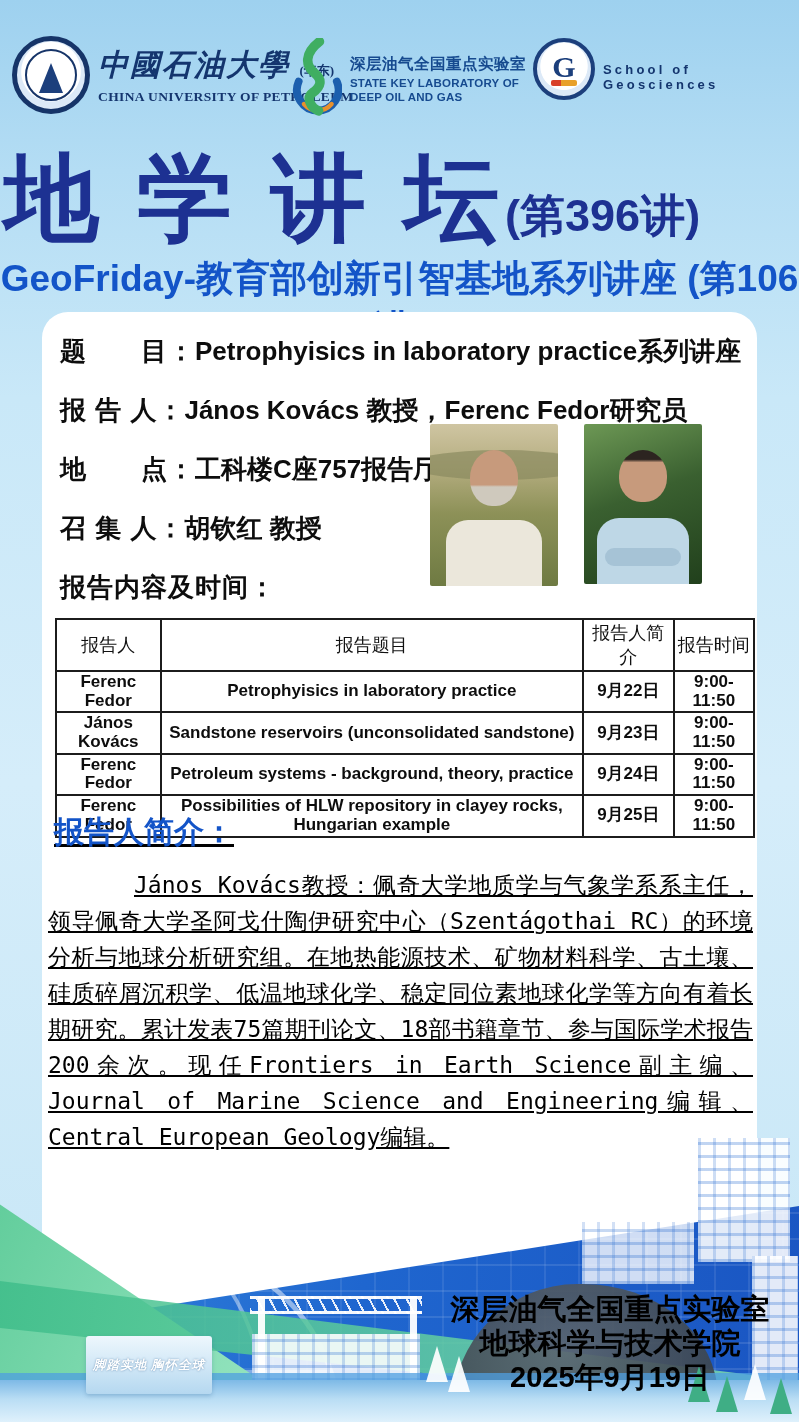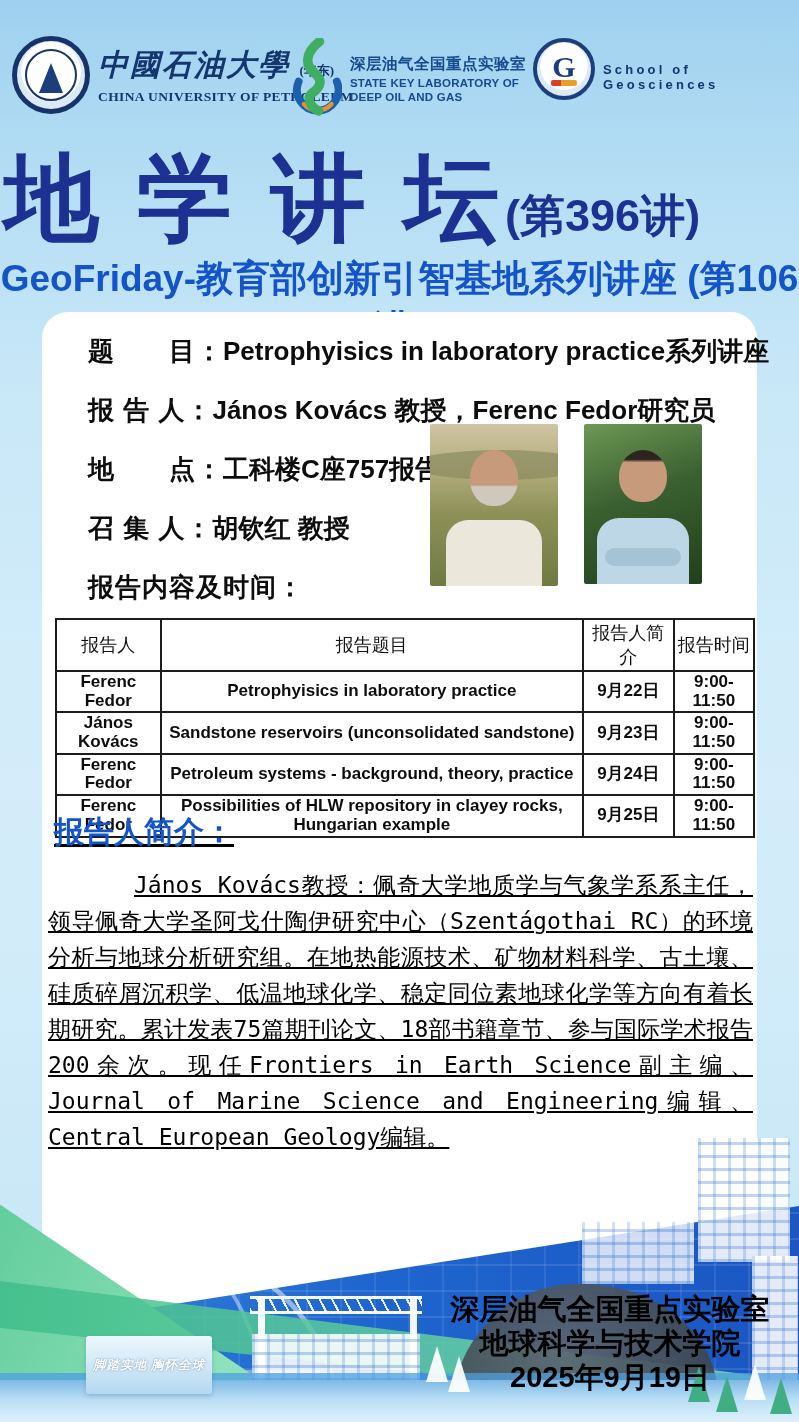--- a/index.html
+++ b/index.html
@@ -34,21 +34,21 @@
   .flame { flex:0 0 auto; }
   
   .title { position:absolute; left:0; top:136px; width:704px; text-align:center; color:#1d3192; white-space:nowrap; }
   .title .main { font-size:95px; font-weight:900; letter-spacing:6px; }
   .title .ep { font-size:45px; font-weight:900; letter-spacing:0; }
   .subtitle { position:absolute; left:0; top:254px; width:799px; text-align:center;
     font-size:37px; font-weight:800; color:#1354c8; letter-spacing:0; }
   
   .card { position:absolute; left:42px; top:312px; width:715px; height:1110px;
     background:#ffffff; border-radius:26px 26px 0 0; }
-  .info { position:absolute; left:18px; top:22px; right:16px;margin-left:28px; }
+  .info { position:absolute; left:18px; top:22px; right:16px; }
   .info-row { font-size:26px; font-weight:800; color:#0d0d0d; margin-bottom:24px; white-space:nowrap; }
   .info-row .lbl { letter-spacing:1px; }
   .photos { position:absolute; left:388px; top:112px; display:flex; gap:26px; }
   .photo { border-radius:2px; position:relative; overflow:hidden; }
   .photo1 { width:128px; height:162px; background:linear-gradient(180deg,#cfc5a2 0%,#b3ac7e 28%,#8d9158 55%,#6e7a42 100%); }
   .photo1::before { content:""; position:absolute; left:-20px; top:26px; width:180px; height:30px; background:#8a8a60; border-radius:50%; opacity:.7; }
   .photo2 { width:118px; height:160px; background:linear-gradient(160deg,#6d9855 0%,#3a6030 45%,#21401c 100%); }
   .ph-head { position:absolute; left:50%; top:26px; transform:translateX(-50%); width:48px; height:56px; border-radius:50% 50% 46% 46%;
     background:linear-gradient(180deg,#c79a7c 0 62%, #cfc9bd 66%); }
   .photo2 .ph-head { background:linear-gradient(180deg,#2c2420 0 18%, #c79a7c 24% 100%); height:52px; }

